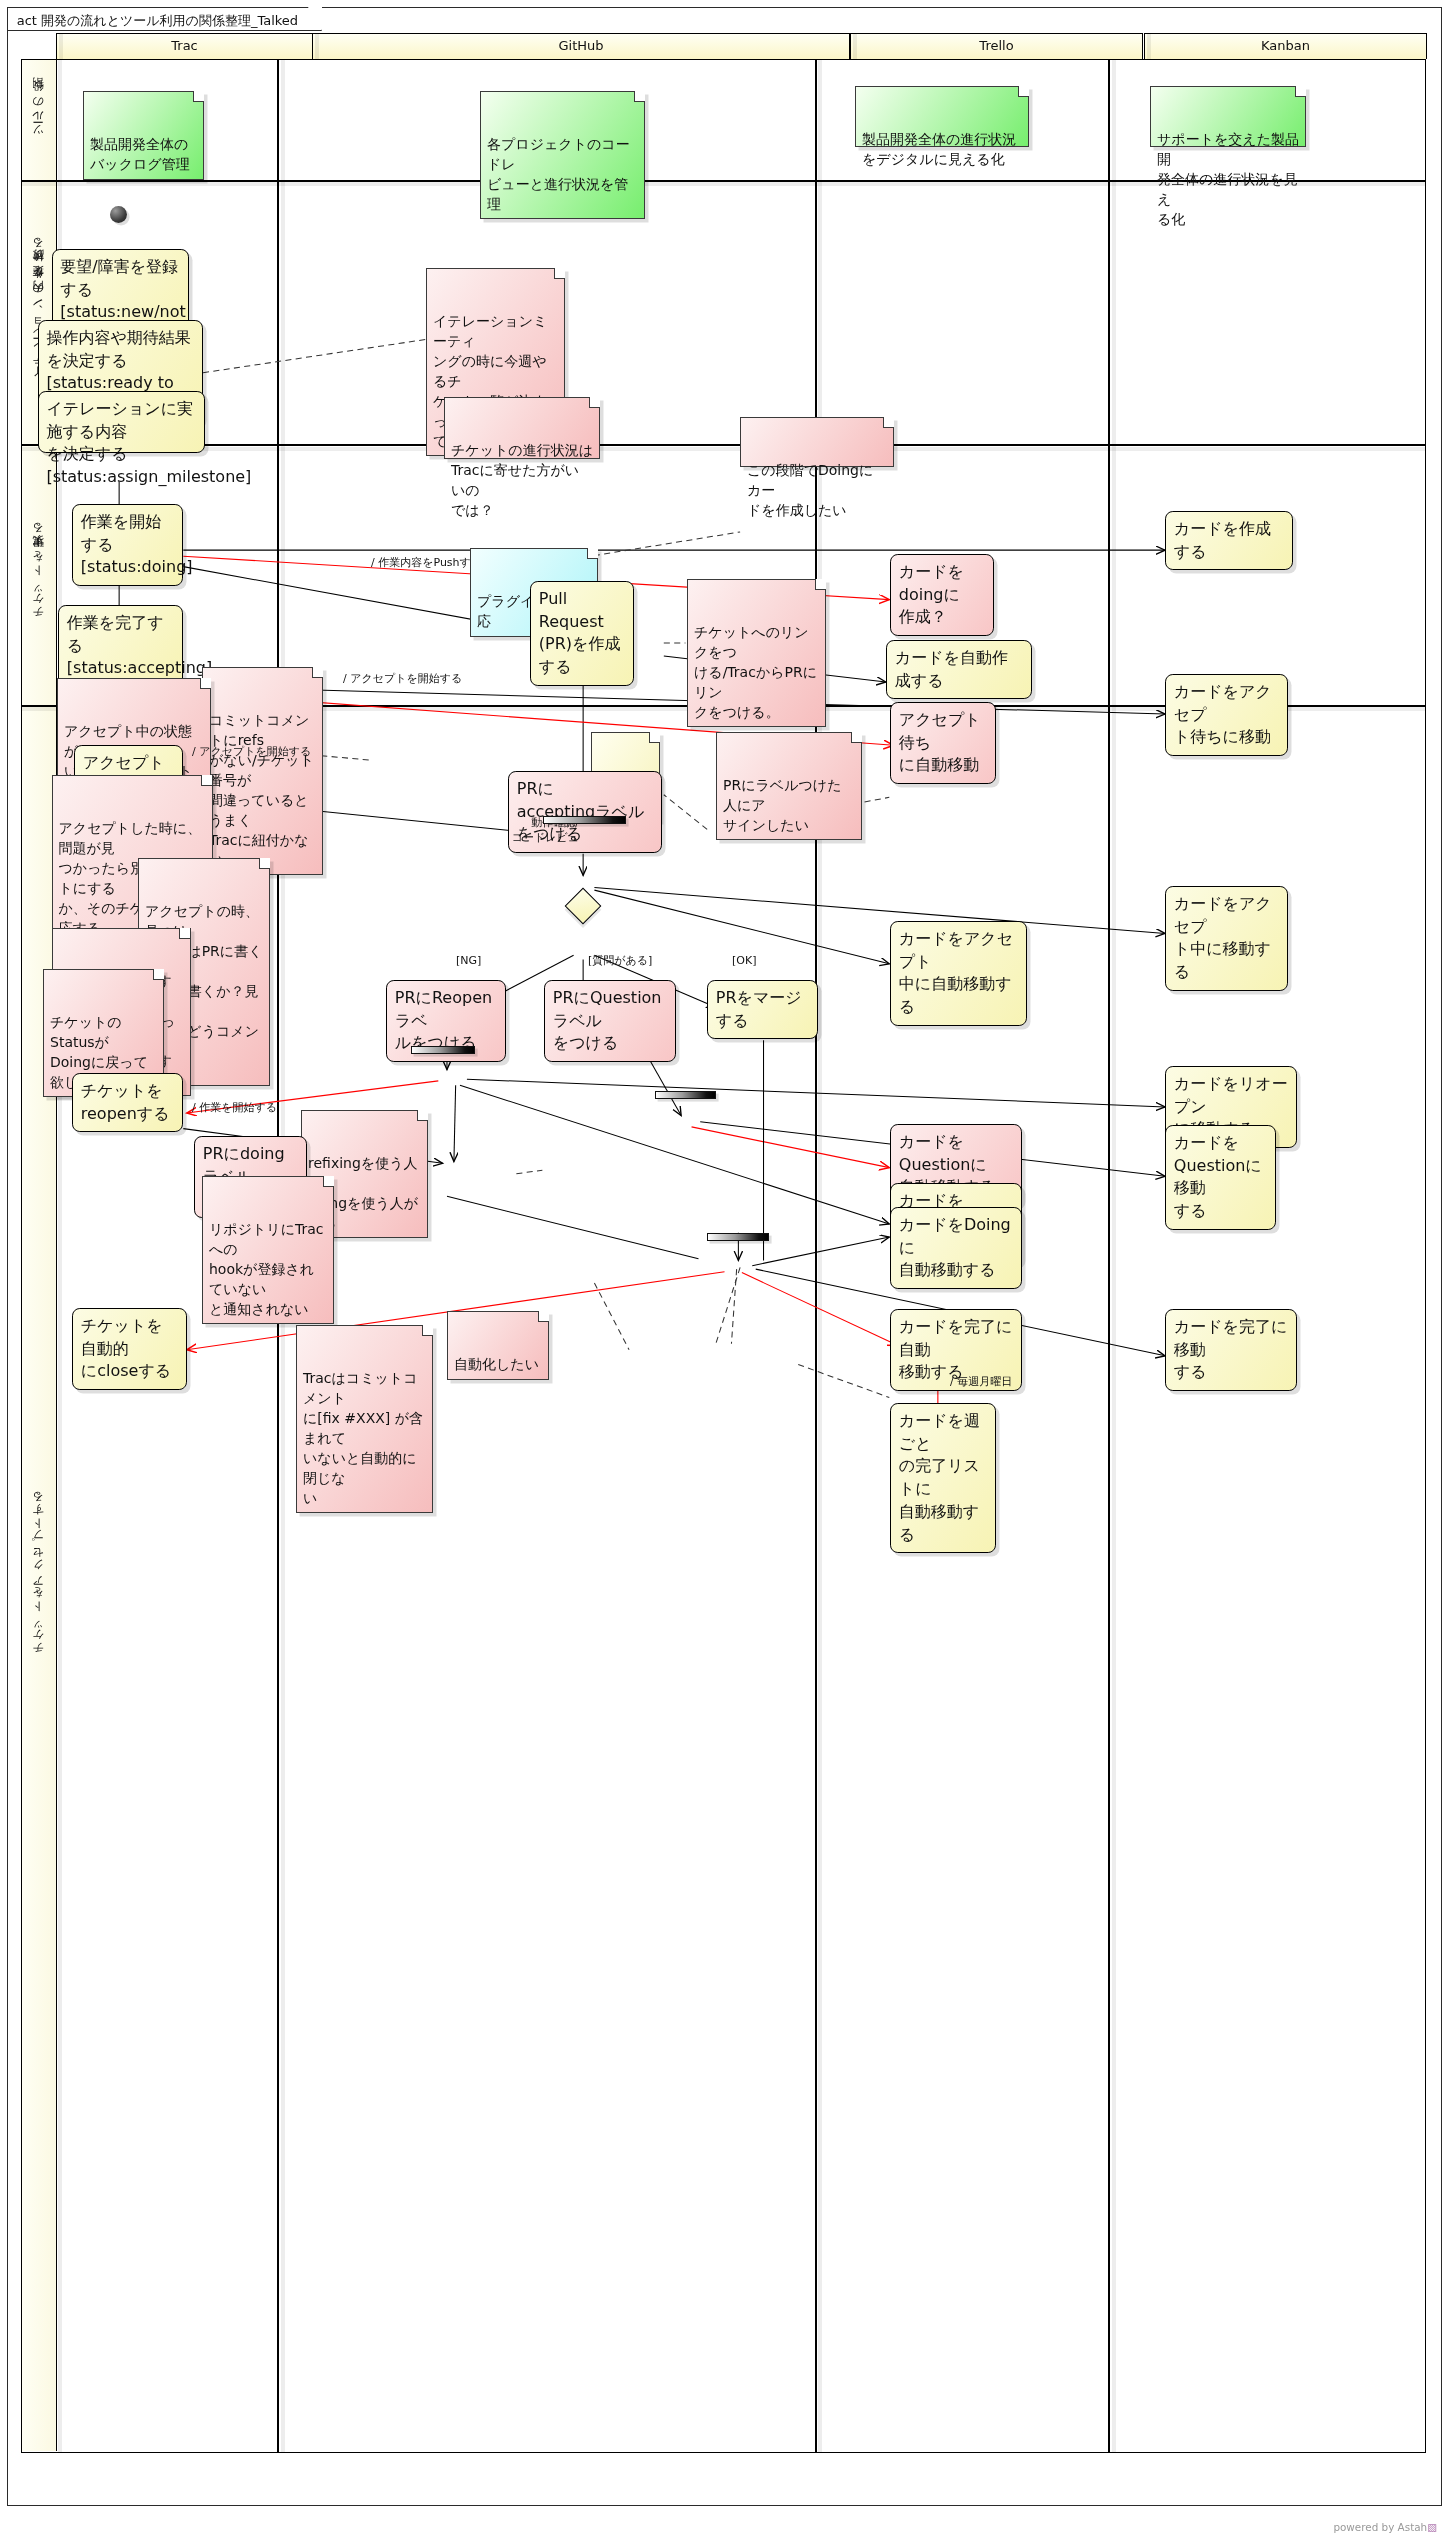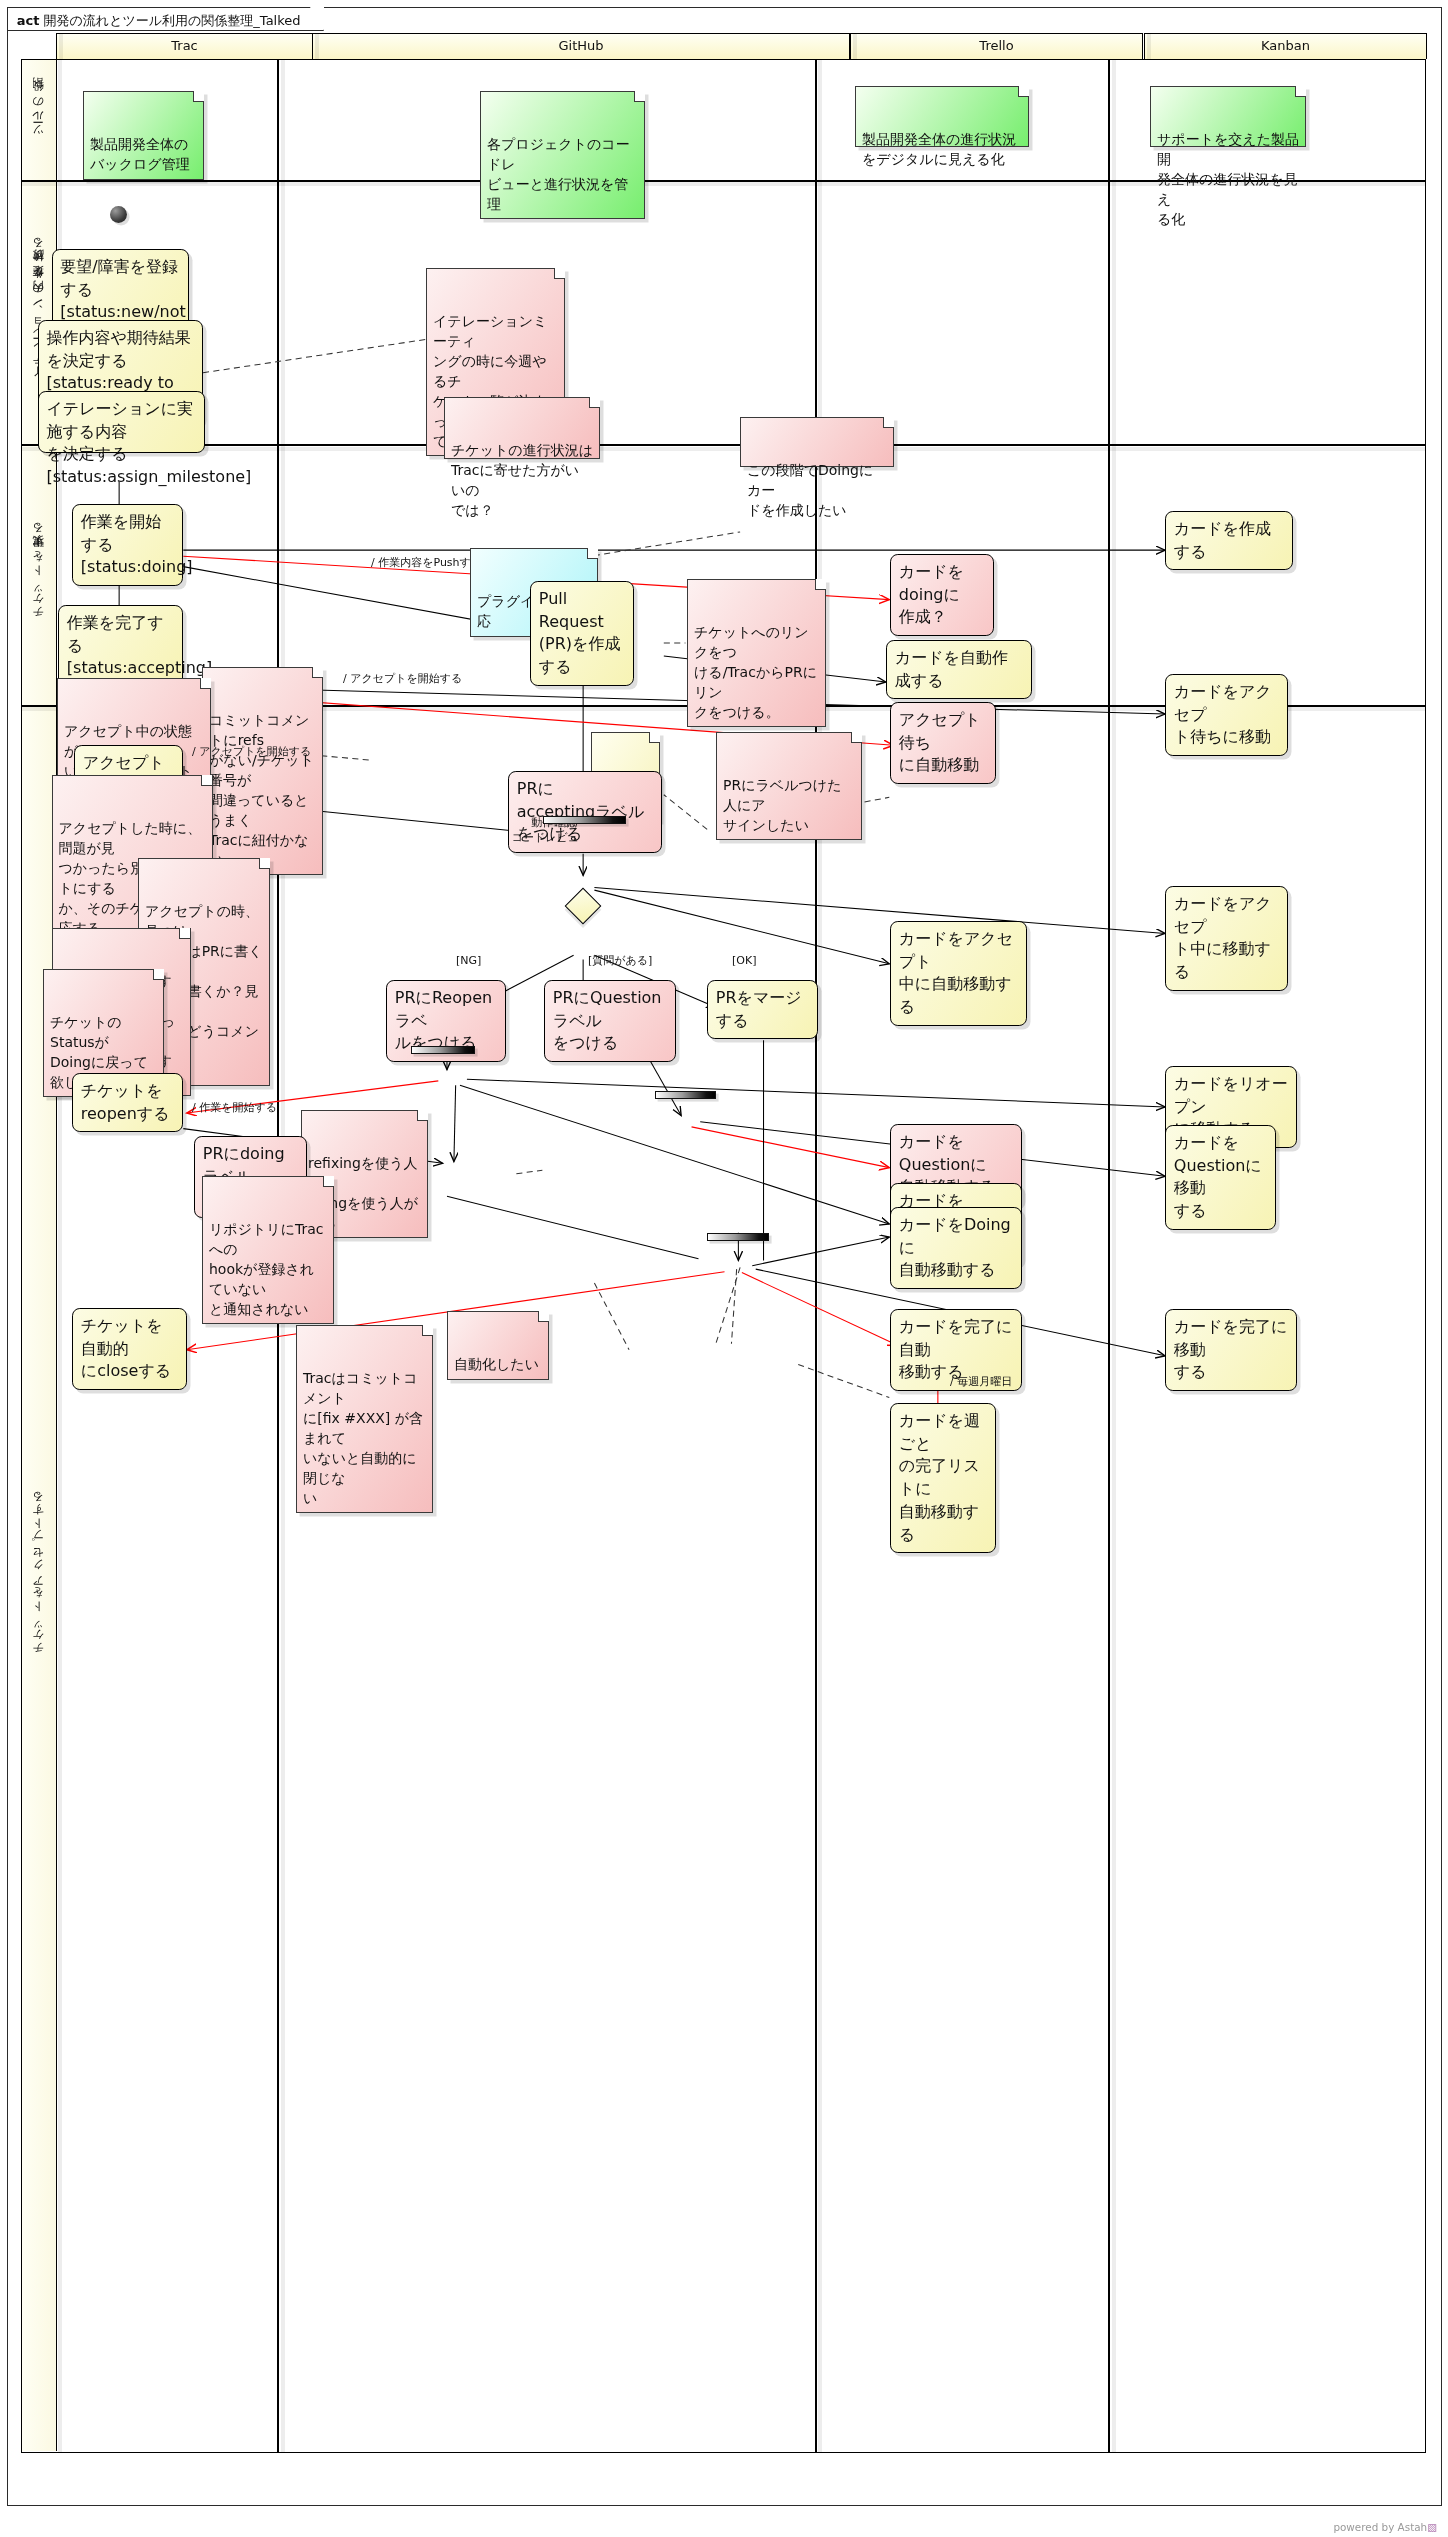--- a/index.html
+++ b/index.html
@@ -18,21 +18,21 @@
   .frame {
     position:absolute; left:7px; top:7px; width:1435px; height:2499px;
     border:0.9px solid #2b2b2b; background:#fff;
   }
   .frame-tab {
     position:absolute; left:7px; top:7px; height:24px;
     border:0.9px solid #2b2b2b; border-bottom:0.9px solid #2b2b2b;
     background:#fff; padding:1.7px 22.6px 1.7px 8.7px;
     font-size:13px; line-height:21px; color:#111; white-space:nowrap;
   }
-  .frame-tab .k { font-weight:bold; }
+  .frame-tab .k { font-weight:normal; }
   .tab-cut {
     position:absolute; right:-0.9px; top:-0.9px; width:0; height:0;
     border-left:14px solid transparent; border-top:24px solid #fff;
   }
 
   
   .grid {
     position:absolute; left:21px; top:33px; width:1405px; height:2446px;
   }
 

